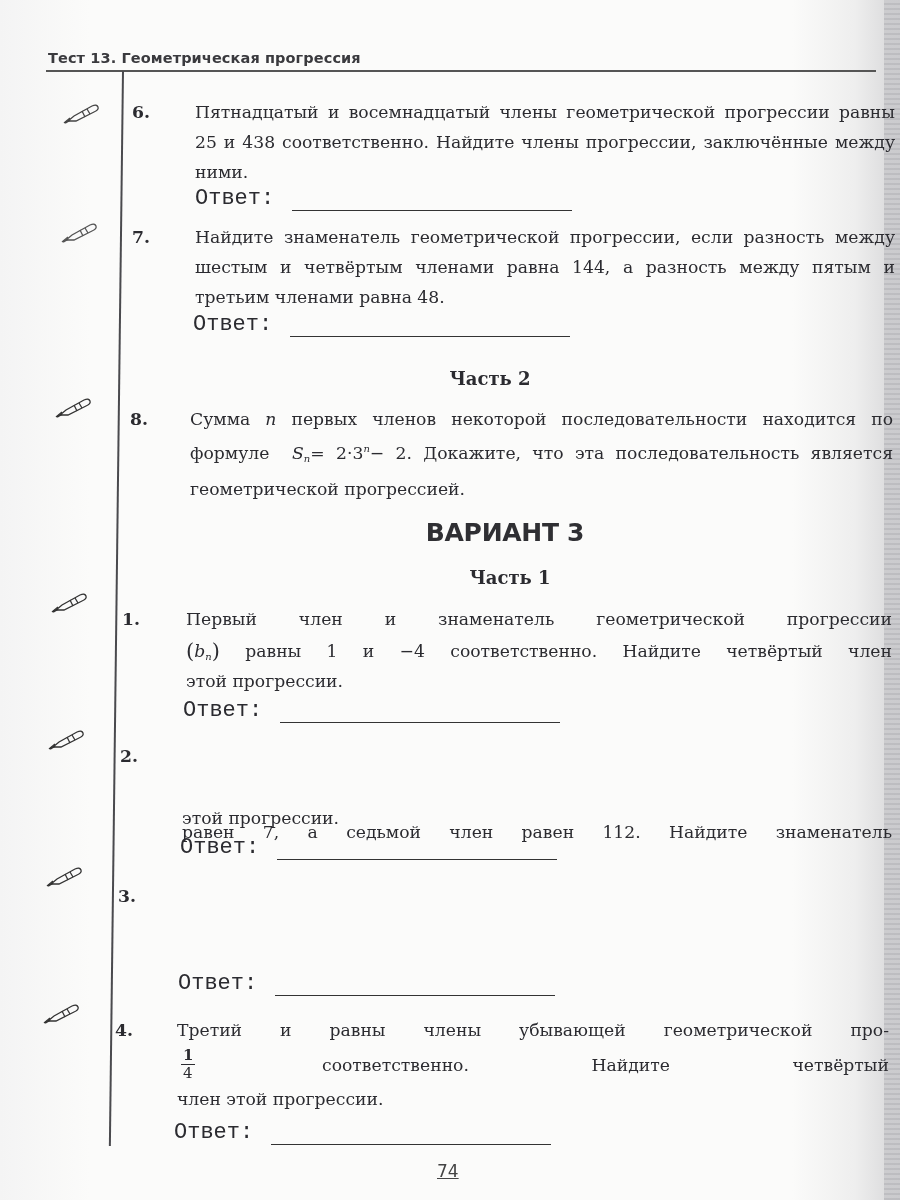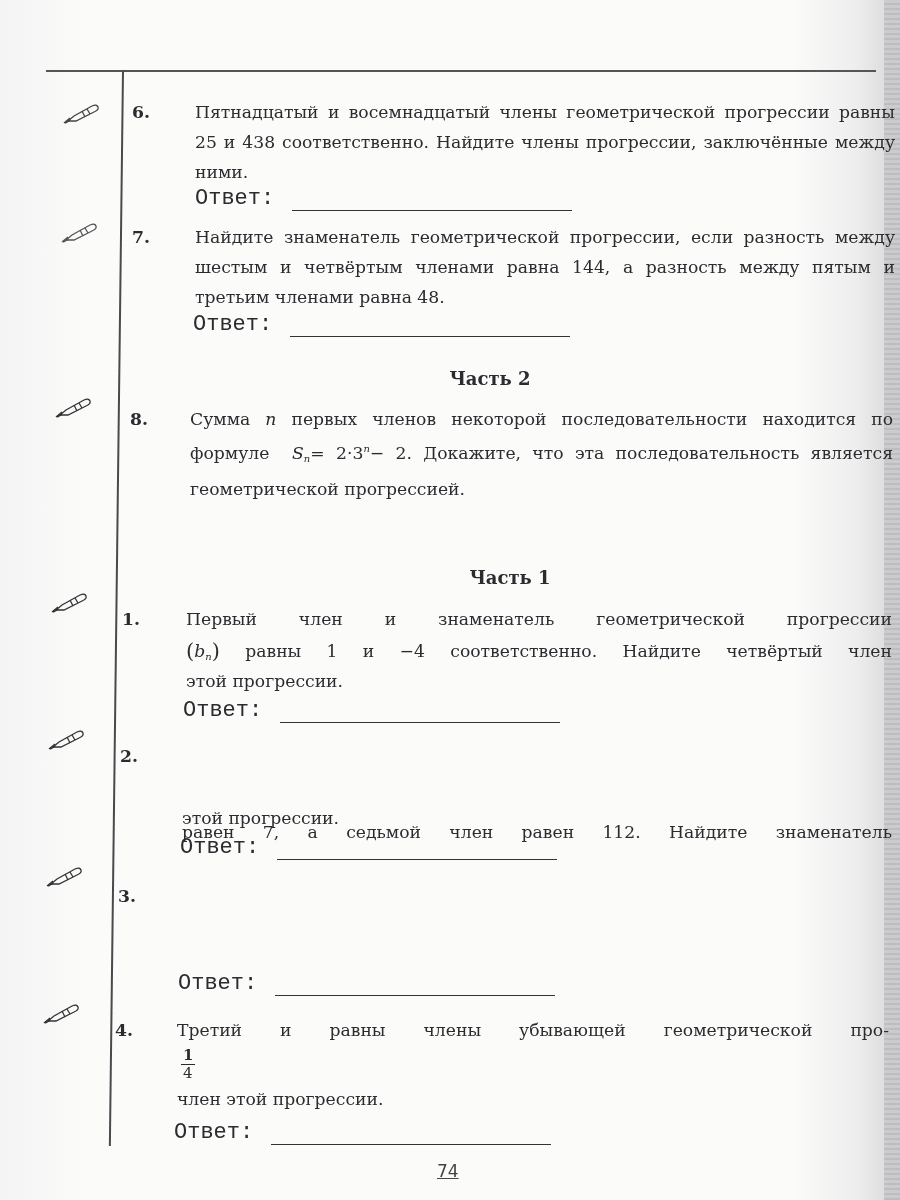--- a/index.html
+++ b/index.html
@@ -128,20 +128,21 @@
     sub.s { font-size: 10px; font-style: italic; vertical-align: -3px; }
     sup.s { font-size: 10px; font-style: italic; vertical-align: 7px; }
     .bracket { font-size: 21px; vertical-align: -1px; }
   </style>
 </head>
 <body>
 
 <div class="page">
   <div class="right-edge"></div>
 
+  <div class="header">Тест 13. Геометрическая прогрессия</div>
   <div class="header-rule"></div>
   <div class="vline"></div>
 
   <div class="pen" style="left:62px; top:103px;">
     <svg viewBox="0 0 40 22">
         <g fill="none" stroke="#444" stroke-width="1.3">
           <path d="M2 20 L8 15"></path>
           <path d="M6 18 L12 13 L30 3 Q35 1 36 4 Q37 7 32 9 L14 18 Z" fill="#fafafa"></path>
           <path d="M20 8 L23 14"></path>
           <path d="M25 6 L28 11"></path>
@@ -239,20 +240,21 @@
   <div class="task" style="left:130px; top:404px; width:764px; height:95px;">
     <span class="num">8.</span>
     <div class="body" style="left:60px; top:0; width:703px;">
       <span>Сумма</span>
       <span class="it">n</span>
       <span>первых членов некоторой последовательности находится по формуле</span>
       <span>&nbsp;<span class="it">S</span><sub class="s">n</sub><span>= 2·3</span><sup class="s">n</sup><span>− 2</span></span><span>. Докажите, что эта последовательность является геометрической прогрессией.</span>
     </div>
   </div>
 
+  <div class="heading-variant" style="left:380px; top:518px; width:250px;">ВАРИАНТ 3</div>
   <div class="heading-part" style="left:400px; top:567px; width:220px;">Часть 1</div>
 
   <div class="task" style="left:122px; top:604px; width:772px; height:95px;">
     <span class="num">1.</span>
     <div class="body" style="left:64px; top:0; width:706px; text-align-last:justify;">Первый член и знаменатель геометрической прогрессии</div>
     <div class="body" style="left:64px; top:32px; width:706px; text-align-last:justify;">
       <span><span class="bracket">(</span><span class="it">b</span><sub class="s">n</sub><span class="bracket">)</span></span>
       <span>равны 1 и −4 соответственно. Найдите четвёртый член</span>
     </div>
     <div class="body" style="left:64px; top:62px; width:706px;">этой прогрессии.</div>
@@ -278,20 +280,21 @@
   <div class="answer" style="left:178px; top:971px;">
     <span>Ответ:</span>
     <span class="line"></span>
   </div>
 
   <div class="task" style="left:115px; top:1015px; width:779px; height:100px;">
     <span class="num">4.</span>
     <div class="body" style="left:62px; top:0; width:712px; text-align-last:justify;">Третий и равны члены убывающей геометрической про-</div>
     <div class="body" style="left:62px; top:34px; width:712px; text-align-last:justify;">
       <span class="frac"><span class="n">1</span><span class="d">4</span></span>
+      <span>соответственно. Найдите четвёртый</span>
     </div>
     <div class="body" style="left:62px; top:69px; width:712px;">член этой прогрессии.</div>
   </div>
   <div class="answer" style="left:174px; top:1120px;">
     <span>Ответ:</span>
     <span class="line"></span>
   </div>
 
   <div class="page-num">74</div>
 </div>

